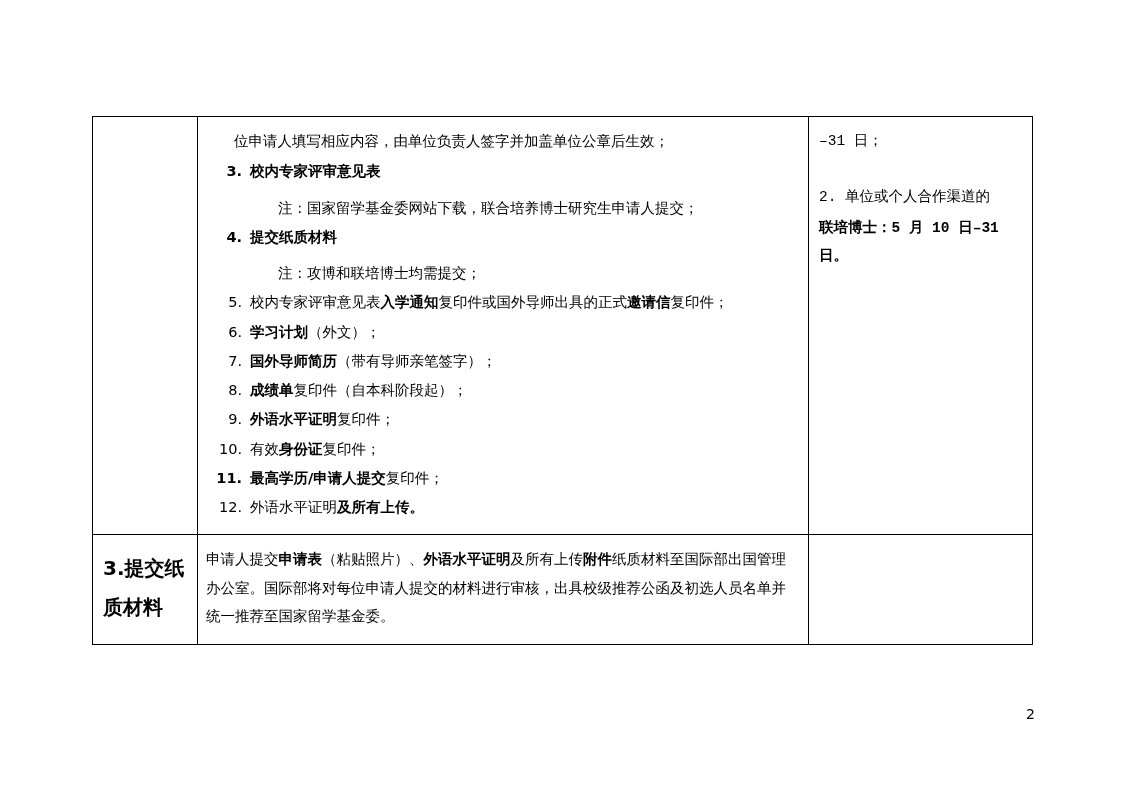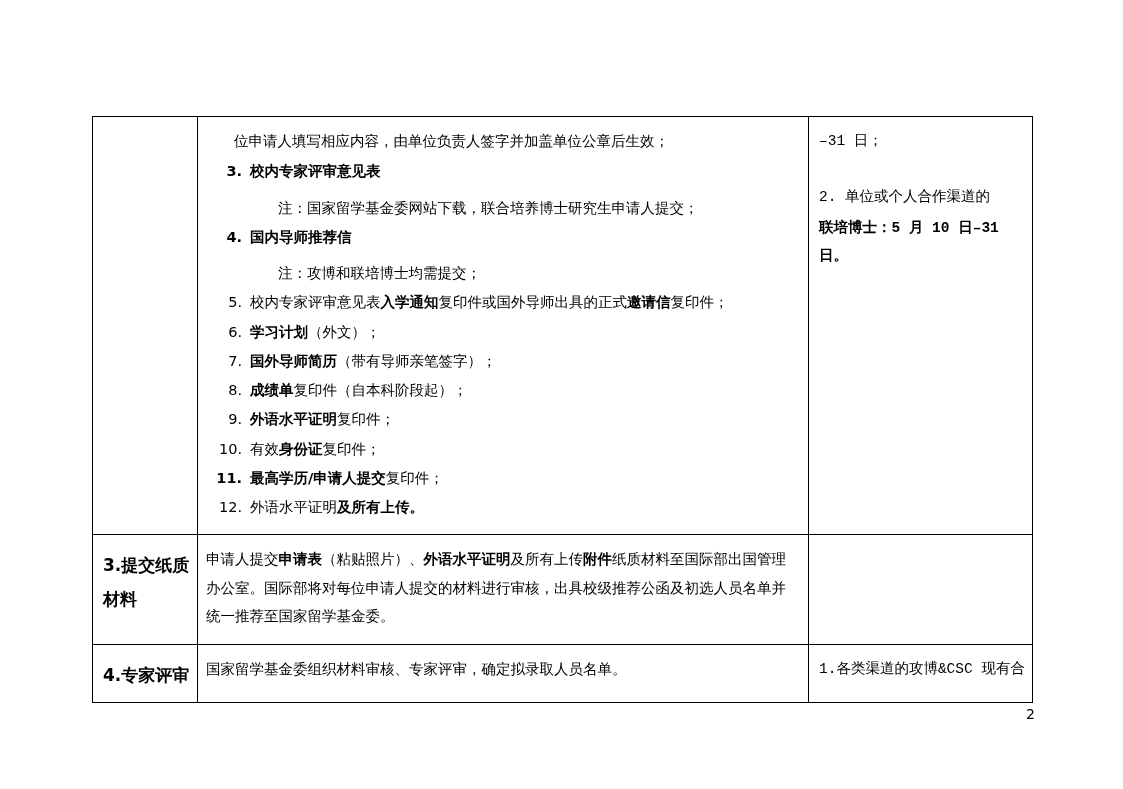--- a/index.html
+++ b/index.html
@@ -46,21 +46,21 @@
     line-height: 1.95;
   }
   .cell-pad-c {
     padding: 10px 6px 12px 10px;
     font-size: 14.5px;
     line-height: 1.95;
     font-family: Liberation Mono, monospace;
   }
   .cell-label {
     padding: 14px 6px 10px 10px;
-    font-size: 17px;
+    font-size: 20px;
     line-height: 1.95;
     font-weight: bold;
   }
   .cont-line {
     text-indent: 28px;
     margin: 0 0 2px 0;
   }
   ol.items {
     list-style: none;
     margin: 0;
@@ -120,21 +120,21 @@
           <div class="cell-pad">
             <div class="cont-line">位申请人填写相应内容，由单位负责人签字并加盖单位公章后生效；</div>
             <ol class="items">
               <li>
                 <span class="num b">3.</span><span class="b">校内专家评审意见表</span>
               </li>
               <li style="padding-left:0;list-style:none">
                 <div class="note">注：国家留学基金委网站下载，联合培养博士研究生申请人提交；</div>
               </li>
               <li>
-                <span class="num b">4.</span><span class="b">国内导师推荐信</span>
+                <span class="num b">4.</span><span class="b">提交纸质材料</span>
               </li>
               <li style="padding-left:0;list-style:none">
                 <div class="note">注：攻博和联培博士均需提交；</div>
               </li>
               <li>
                 <span class="num">5.</span><span>校内专家评审意见表</span><span class="b">入学通知</span><span>复印件或国外导师出具的正式</span><span class="b">邀请信</span><span>复印件；</span>
               </li>
               <li>
                 <span class="num">6.</span><span class="b">学习计划</span><span>（外文）；</span>
               </li>
@@ -176,33 +176,18 @@
         <td class="col-b">
           <div class="cell-pad">
             <div class="para"><span>申请人提交</span><span class="b">申请表</span><span>（粘贴照片）、</span><span class="b">外语水平证明</span><span>及所有上传</span><span class="b">附件</span><span>纸质材料至国际部出国管理办公室。国际部将对每位申请人提交的材料进行审核，出具校级推荐公函及初选人员名单并统一推荐至国家留学基金委。</span></div>
           </div>
         </td>
         <td class="col-c">
           <div class="cell-pad-c"></div>
         </td>
       </tr>
 
-      <tr>
-        <td class="col-a">
-          <div class="cell-label">4.专家评审</div>
-        </td>
-        <td class="col-b">
-          <div class="cell-pad">
-            <div class="para">国家留学基金委组织材料审核、专家评审，确定拟录取人员名单。</div>
-          </div>
-        </td>
-        <td class="col-c">
-          <div class="cell-pad-c">
-            <div class="c-line"><span>1.各类渠道的攻博&amp;CSC 现有合</span></div>
-          </div>
-        </td>
-      </tr>
     </tbody>
   </table>
 
   <div class="pageno">2</div>
 
 </div>
 
 </body></html>

